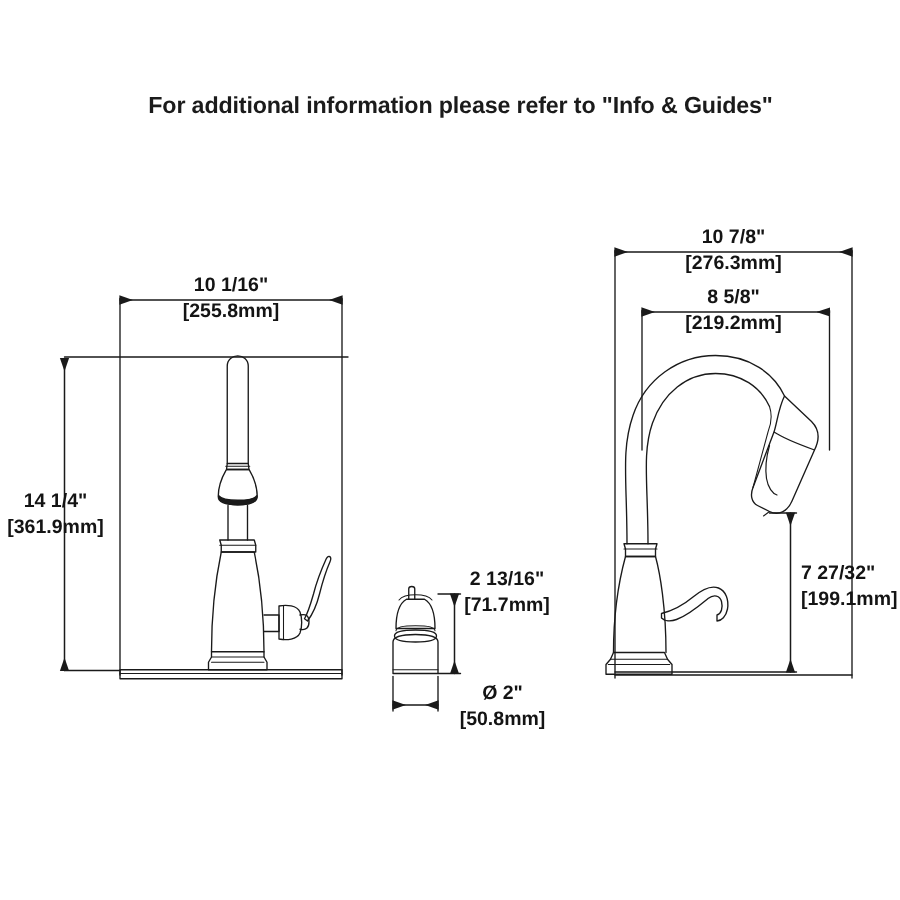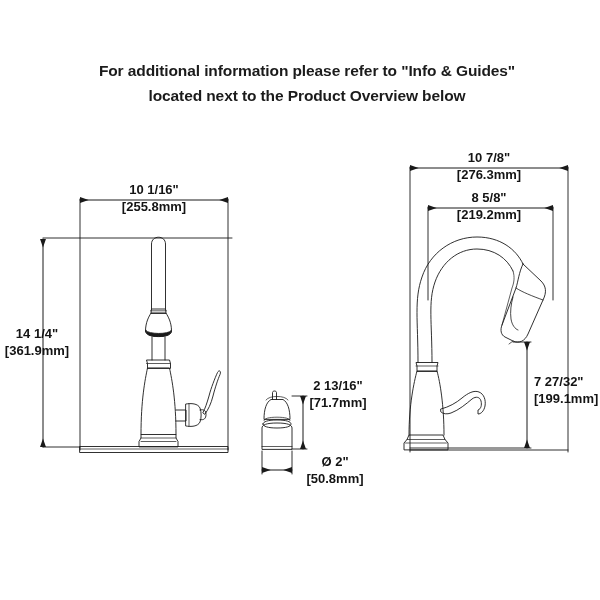--- a/index.html
+++ b/index.html
@@ -49,21 +49,20 @@
     fill: #141414;
   }
 </style>
 </head>
 <body>
 
 <div id="page">
 
   <div id="header-text">
     <span class="line">For additional information please refer to "Info &amp; Guides"</span>
-    <span class="line">located next to the Product Overview below</span>
   </div>
 
   <svg class="drawing" viewBox="0 0 600 600">
     <defs>
       <marker id="arrIn" markerWidth="9" markerHeight="7" refX="8.6" refY="3.5" orient="auto" markerUnits="userSpaceOnUse">
         <path d="M0,3.5 L9,0.4 L9,6.6 Z" fill="#1a1a1a"></path>
       </marker>
       <marker id="arrOut" markerWidth="9" markerHeight="7" refX="0.4" refY="3.5" orient="auto" markerUnits="userSpaceOnUse">
         <path d="M9,3.5 L0,0.4 L0,6.6 Z" fill="#1a1a1a"></path>
       </marker>

